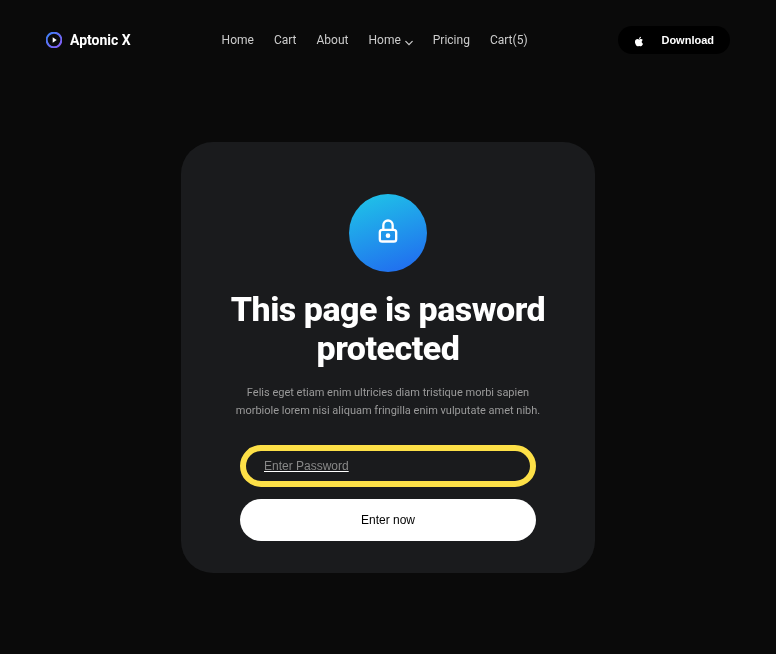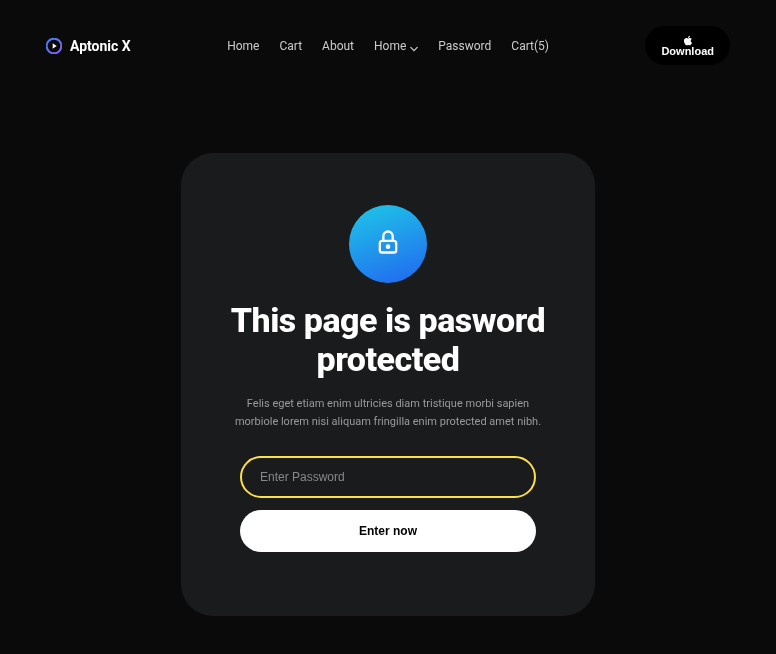--- a/index.html
+++ b/index.html
@@ -48,39 +48,38 @@
       align-items: center;
       gap: 4px;
     }
     .download-btn {
       background: #000;
       border: none;
       border-radius: 20px;
       padding: 8px 16px;
       display: flex;
       align-items: center;
-      gap: 0;
+      gap: 17px;
       cursor: pointer;
-      flex-direction: column;
     }
     .download-btn-text {
       color: #fff;
       font-size: 11px;
       font-weight: 600;
     }
     .main {
       display: flex;
       justify-content: center;
       padding-top: 62px;
     }
     .card {
       width: 414px;
       background: #1a1b1d;
       border-radius: 32px;
-      padding: 52px 44px 64px;
+      padding: 52px 44px 32px;
       display: flex;
       flex-direction: column;
       align-items: center;
     }
     .lock-circle {
       width: 78px;
       height: 78px;
       border-radius: 50%;
       background: linear-gradient(160deg, #1fc8e7 0%, #2166f0 100%);
       display: flex;
@@ -101,40 +100,41 @@
       color: #9a9a9a;
       text-align: center;
       line-height: 1.6;
       margin-bottom: 26px;
       max-width: 320px;
     }
     .password-input {
       width: 296px;
       height: 42px;
       border-radius: 24px;
-      border: 2px solid #fde047;
+      border: 6px solid #fde047;
       background: transparent;
       padding: 0 18px;
       color: #fff;
       font-size: 12px;
       margin-bottom: 12px;
       outline: none;
+      text-decoration: underline;
     }
     .password-input::placeholder {
       color: #888;
     }
     .enter-btn {
       width: 296px;
       height: 42px;
       border-radius: 24px;
       border: none;
       background: #fff;
       color: #000;
       font-size: 12px;
-      font-weight: 700;
+      font-weight: 400;
       cursor: pointer;
     }
     .chevron {
       width: 8px;
       height: 8px;
     }
     .apple-icon {
       width: 10px;
       height: 11px;
     }
@@ -164,21 +164,21 @@
     <span class="nav-item">Cart</span>
     <span class="nav-item">About</span>
     <span class="nav-item">
       <span>Home</span>
       <span class="chevron">
         <svg viewBox="0 0 10 10" width="8" height="8">
             <path d="M1 3 L5 7 L9 3" stroke="#ccc" stroke-width="1.5" fill="none" stroke-linecap="round"></path>
           </svg>
       </span>
     </span>
-    <span class="nav-item">Password</span>
+    <span class="nav-item">Pricing</span>
     <span class="nav-item">Cart(5)</span>
   </nav>
 
   <button class="download-btn">
     <span class="apple-icon">
       <svg viewBox="0 0 384 512" width="10" height="11" fill="#fff">
           <path d="M318.7 268.7c-.2-36.7 16.4-64.4 50-84.8-18.8-26.9-47.2-41.7-84.7-44.6-35.5-2.8-74.3 20.7-88.5 20.7-15 0-49.4-19.7-76.4-19.7C63.3 141.2 4 184.8 4 273.5q0 39.3 14.4 81.2c12.8 36.7 59 126.7 107.2 125.2 25.2-.6 43-17.9 75.8-17.9 31.8 0 48.3 17.9 76.4 17.9 48.6-.7 90.4-82.5 102.6-119.3-65.2-30.7-61.7-90-61.7-91.9zm-56.6-164.2c27.3-32.4 24.8-61.9 24-72.5-24.1 1.4-52 16.4-67.9 34.9-17.5 19.8-27.8 44.3-25.6 71.9 26.1 2 49.9-11.4 69.5-34.3z"></path>
         </svg>
     </span>
     <span class="download-btn-text">Download</span>
@@ -190,17 +190,17 @@
     <div class="lock-circle">
       <span>
         <svg width="28" height="28" viewBox="0 0 24 24" fill="none" stroke="#fff" stroke-width="2" stroke-linecap="round" stroke-linejoin="round">
           <rect x="5" y="11" width="14" height="10" rx="2"></rect>
           <path d="M8 11V7a4 4 0 0 1 8 0v4"></path>
           <circle cx="12" cy="16" r="1" fill="#fff"></circle>
         </svg>
       </span>
     </div>
     <h1 class="title">This page is pasword protected</h1>
-    <p class="subtitle">Felis eget etiam enim ultricies diam tristique morbi sapien morbiole lorem nisi aliquam fringilla enim protected amet nibh.</p>
+    <p class="subtitle">Felis eget etiam enim ultricies diam tristique morbi sapien morbiole lorem nisi aliquam fringilla enim vulputate amet nibh.</p>
     <input type="password" class="password-input" placeholder="Enter Password" style="">
     <button class="enter-btn">Enter now</button>
   </div>
 </main>
 
 </body></html>

